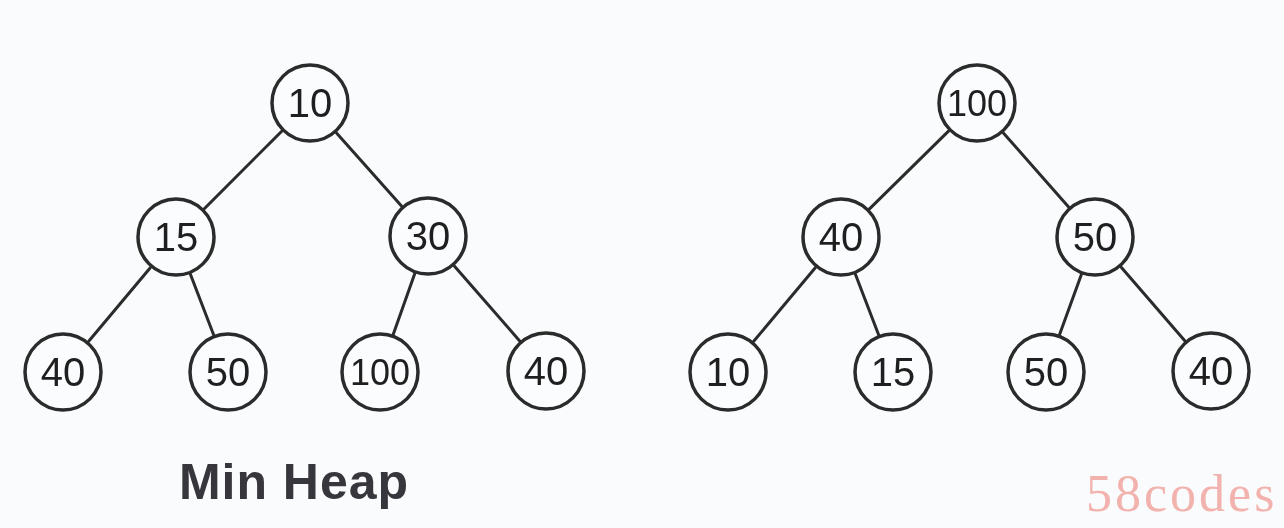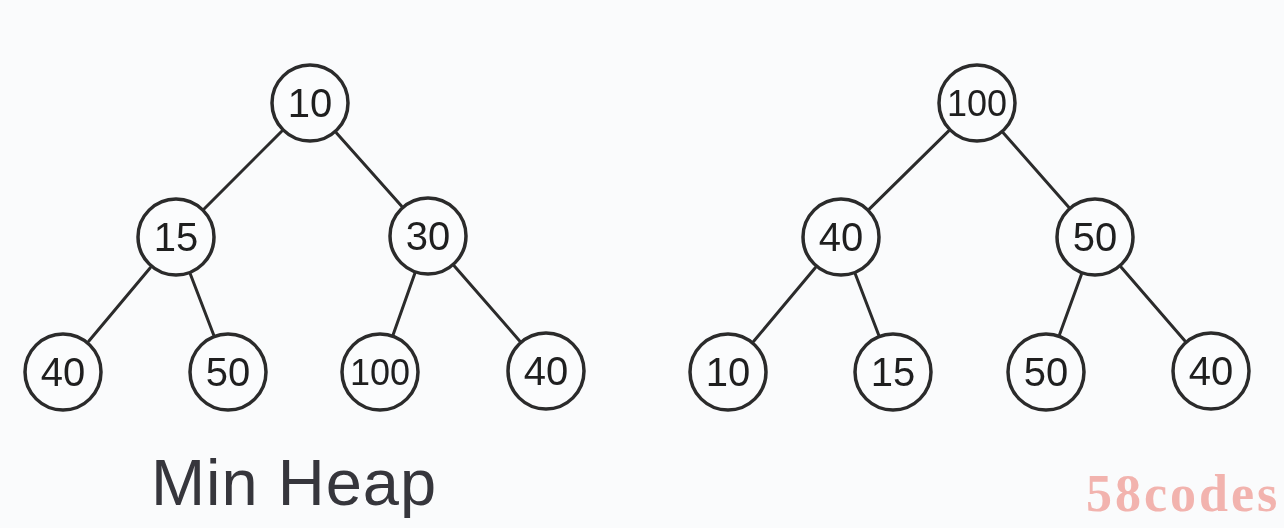--- a/index.html
+++ b/index.html
@@ -19,32 +19,32 @@
   svg.diagram-svg {
     position: absolute;
     left: 0;
     top: 0;
     display: block;
   }
   .tree-label {
     position: absolute;
     transform: translate(-50%, -50%);
     font-family: "Liberation Sans", sans-serif;
-    font-size: 65px;
-    font-weight: 400;
+    font-size: 50px;
+    font-weight: 700;
     letter-spacing: 1px;
     white-space: nowrap;
   }
   .watermark {
     position: absolute;
     left: 1086px;
     top: 464px;
     font-family: "Liberation Serif", serif;
     font-size: 52px;
-    font-weight: 700;
+    font-weight: 400;
     letter-spacing: 3px;
     white-space: nowrap;
     user-select: none;
   }
   .node-value {
     font-family: "Liberation Sans", sans-serif;
     font-weight: 400;
   }
 </style>
 </head>

